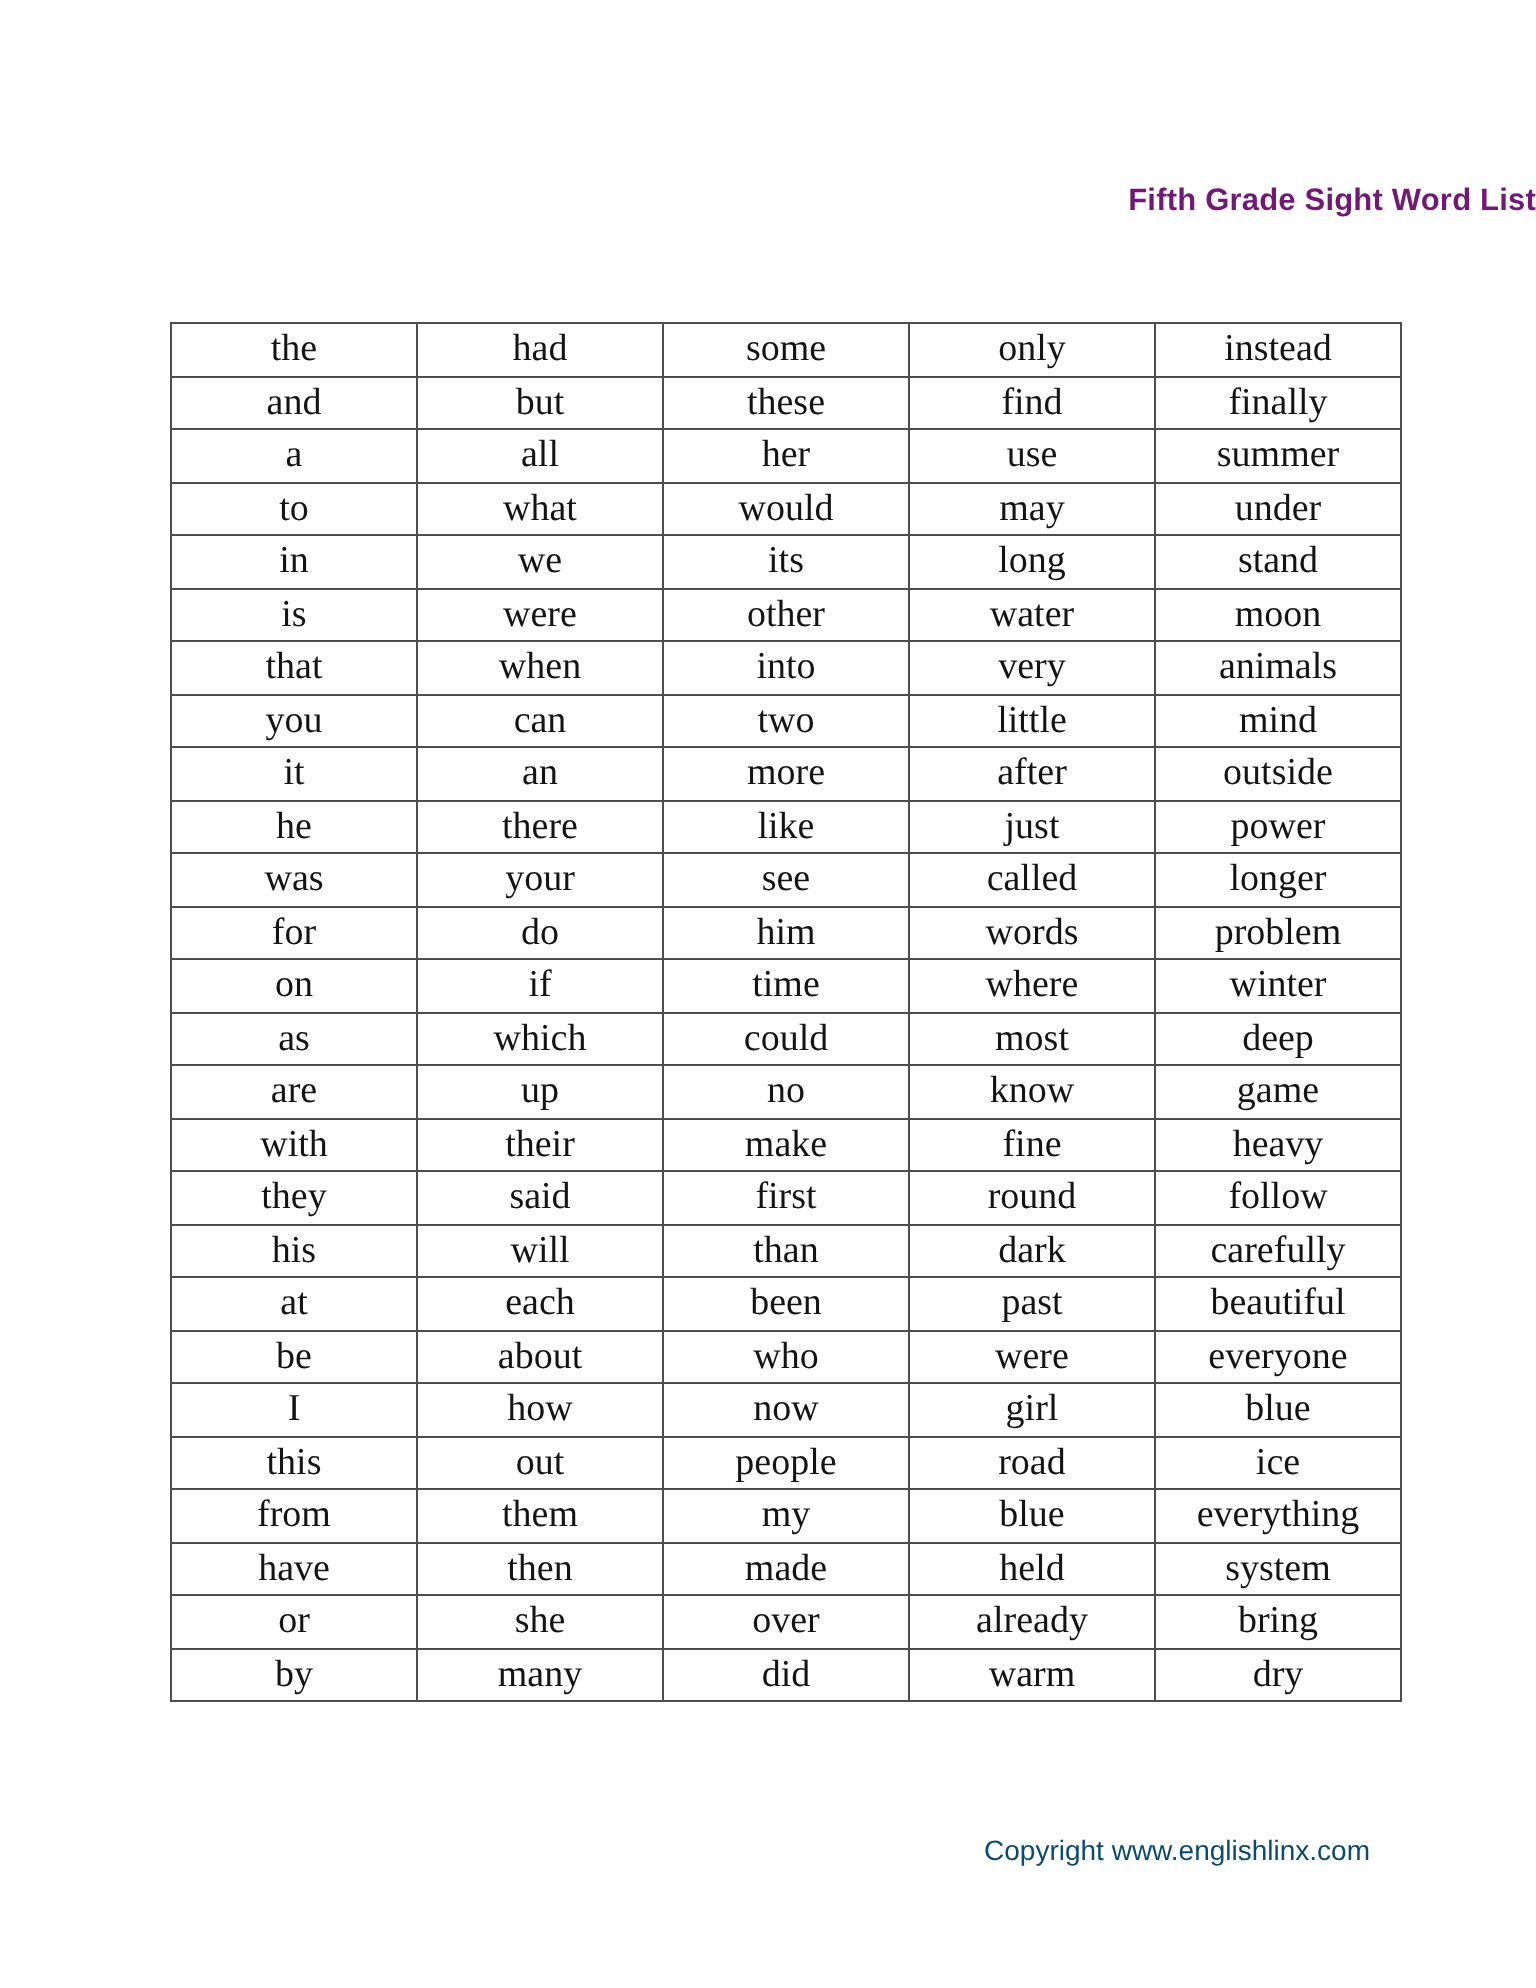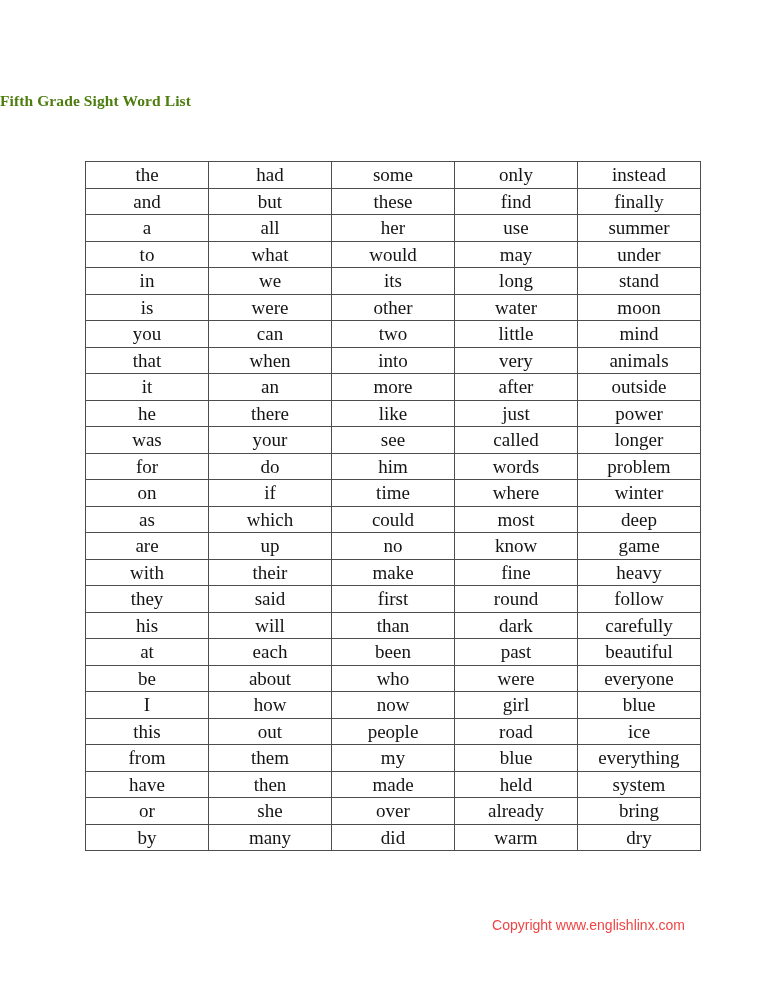--- a/index.html
+++ b/index.html
@@ -15,25 +15,25 @@
     width: 768px;
     height: 994px;
     background: #ffffff;
     overflow: hidden;
   }
   .doc-title {
     position: absolute;
     top: 92px;
     left: 0;
     width: 100%;
-    text-align: left;
-    font-family: Liberation Serif, serif;
+    text-align: right;
+    font-family: Liberation Sans, sans-serif;
     font-weight: bold;
     font-size: 15.5px;
-    color: #4d7c0f;
+    color: #701a75;
     letter-spacing: 0.1px;
   }
   table.word-table {
     position: absolute;
     top: 161px;
     left: 85px;
     width: 616px;
     border-collapse: collapse;
     table-layout: fixed;
   }
@@ -48,21 +48,21 @@
     line-height: 1;
     color: #141414;
     padding: 1px 2px;
   }
   .copyright {
     position: absolute;
     top: 917px;
     right: 83px;
     font-family: "Liberation Sans", sans-serif;
     font-size: 14px;
-    color: #ef4444;
+    color: #0c4a6e;
   }
 </style>
 </head>
 <body>
 
 <div class="page">
 
   <div class="doc-title">Fifth Grade Sight Word List</div>
 
   <table class="word-table">
@@ -103,34 +103,34 @@
           <td>stand</td>
         </tr>
         <tr>
           <td>is</td>
           <td>were</td>
           <td>other</td>
           <td>water</td>
           <td>moon</td>
         </tr>
         <tr>
+          <td>that</td>
+          <td>when</td>
+          <td>into</td>
+          <td>very</td>
+          <td>animals</td>
+        </tr>
+        <tr>
           <td>you</td>
           <td>can</td>
           <td>two</td>
           <td>little</td>
           <td>mind</td>
         </tr>
         <tr>
-          <td>that</td>
-          <td>when</td>
-          <td>into</td>
-          <td>very</td>
-          <td>animals</td>
-        </tr>
-        <tr>
           <td>it</td>
           <td>an</td>
           <td>more</td>
           <td>after</td>
           <td>outside</td>
         </tr>
         <tr>
           <td>he</td>
           <td>there</td>
           <td>like</td>

